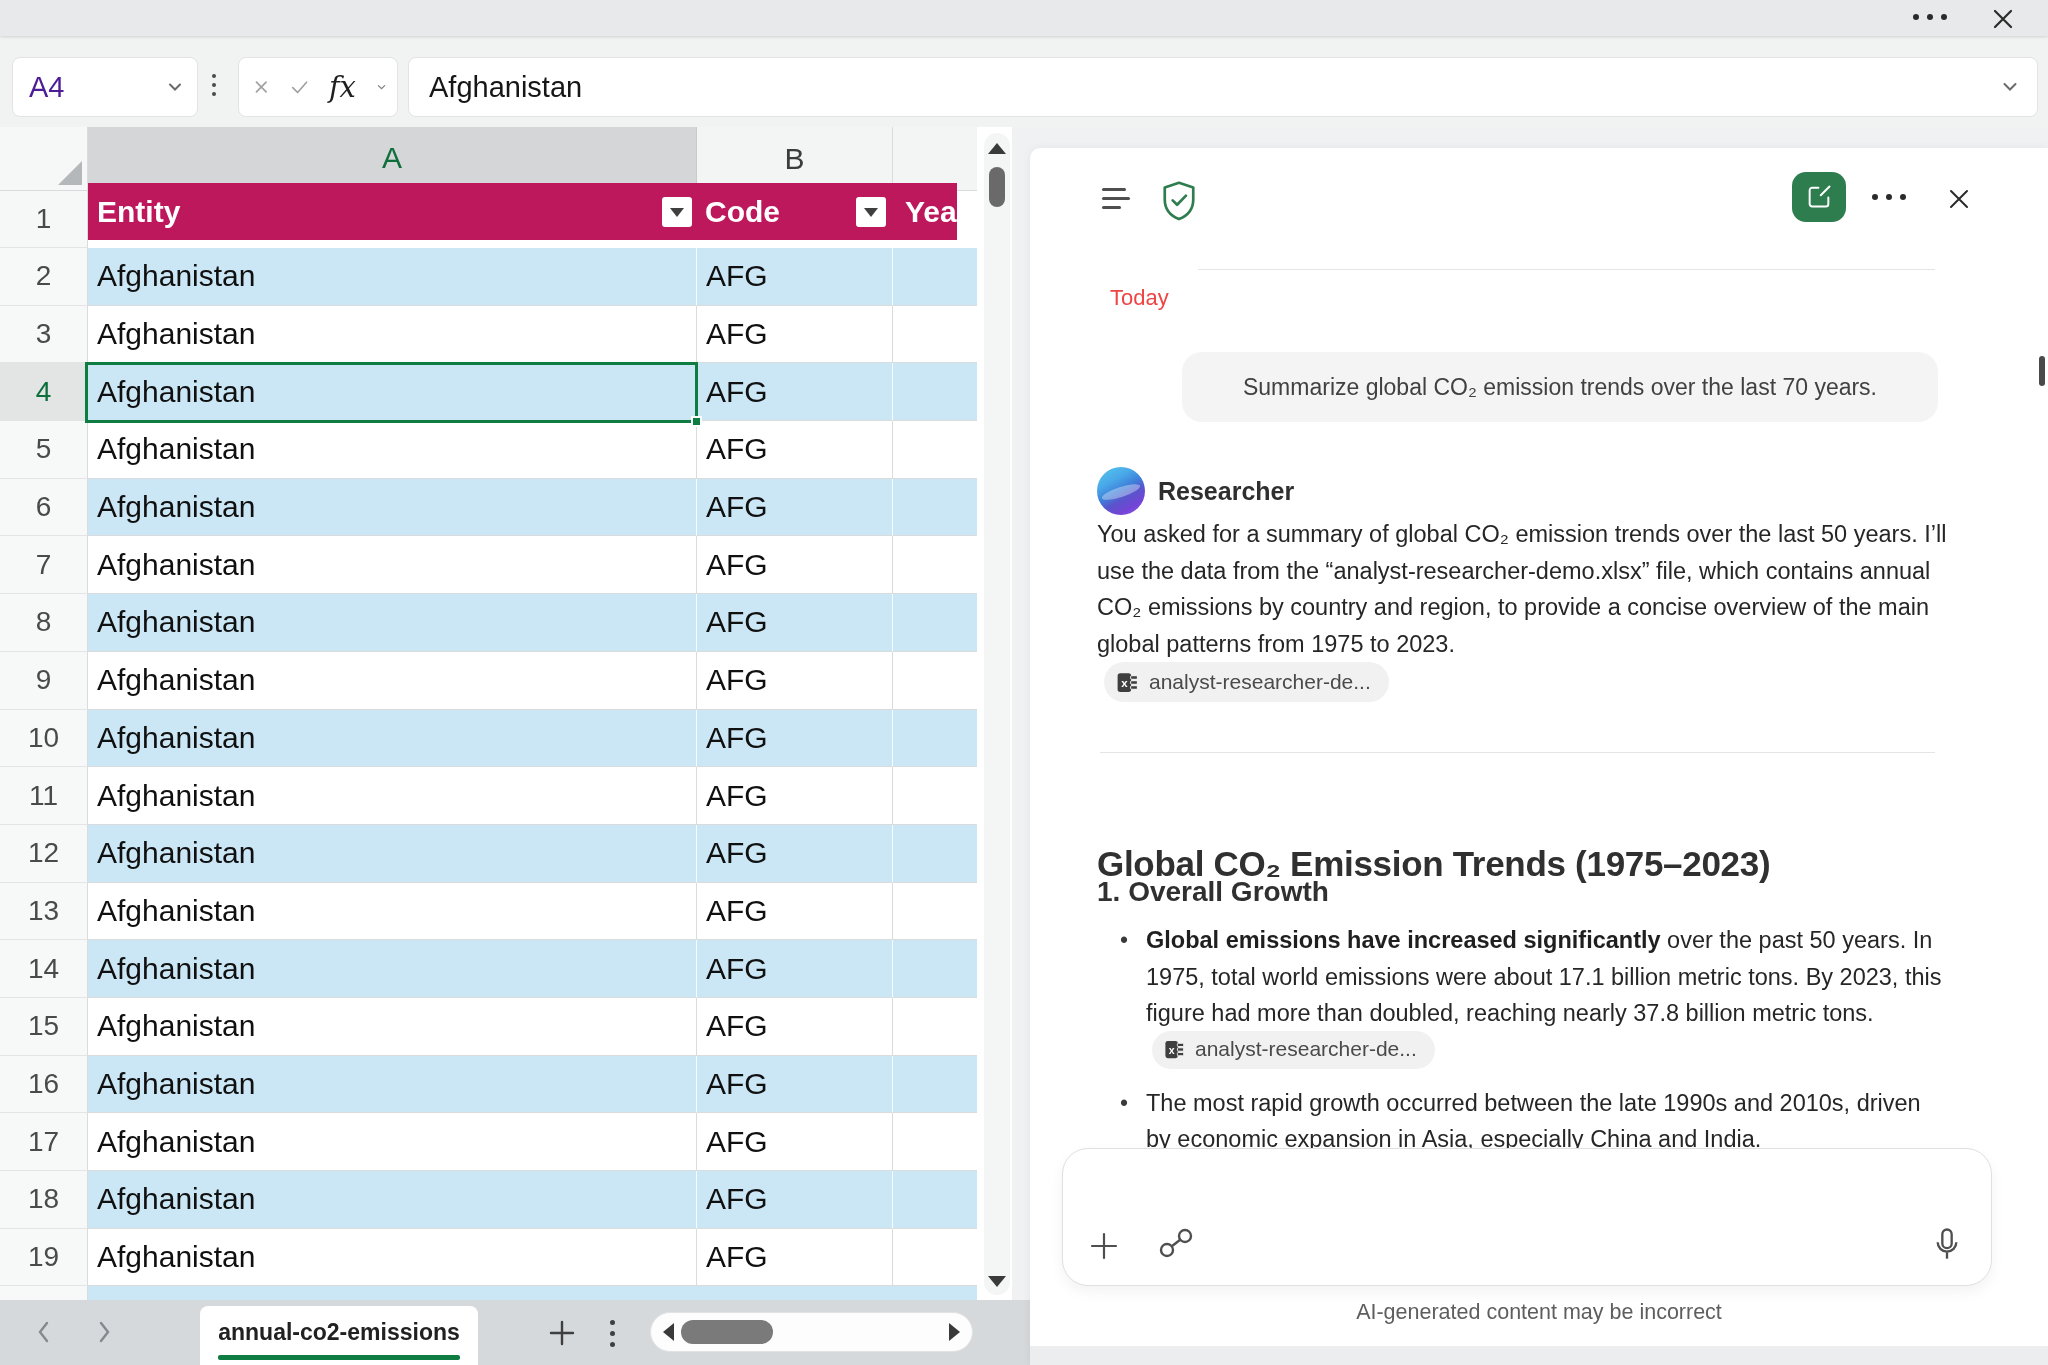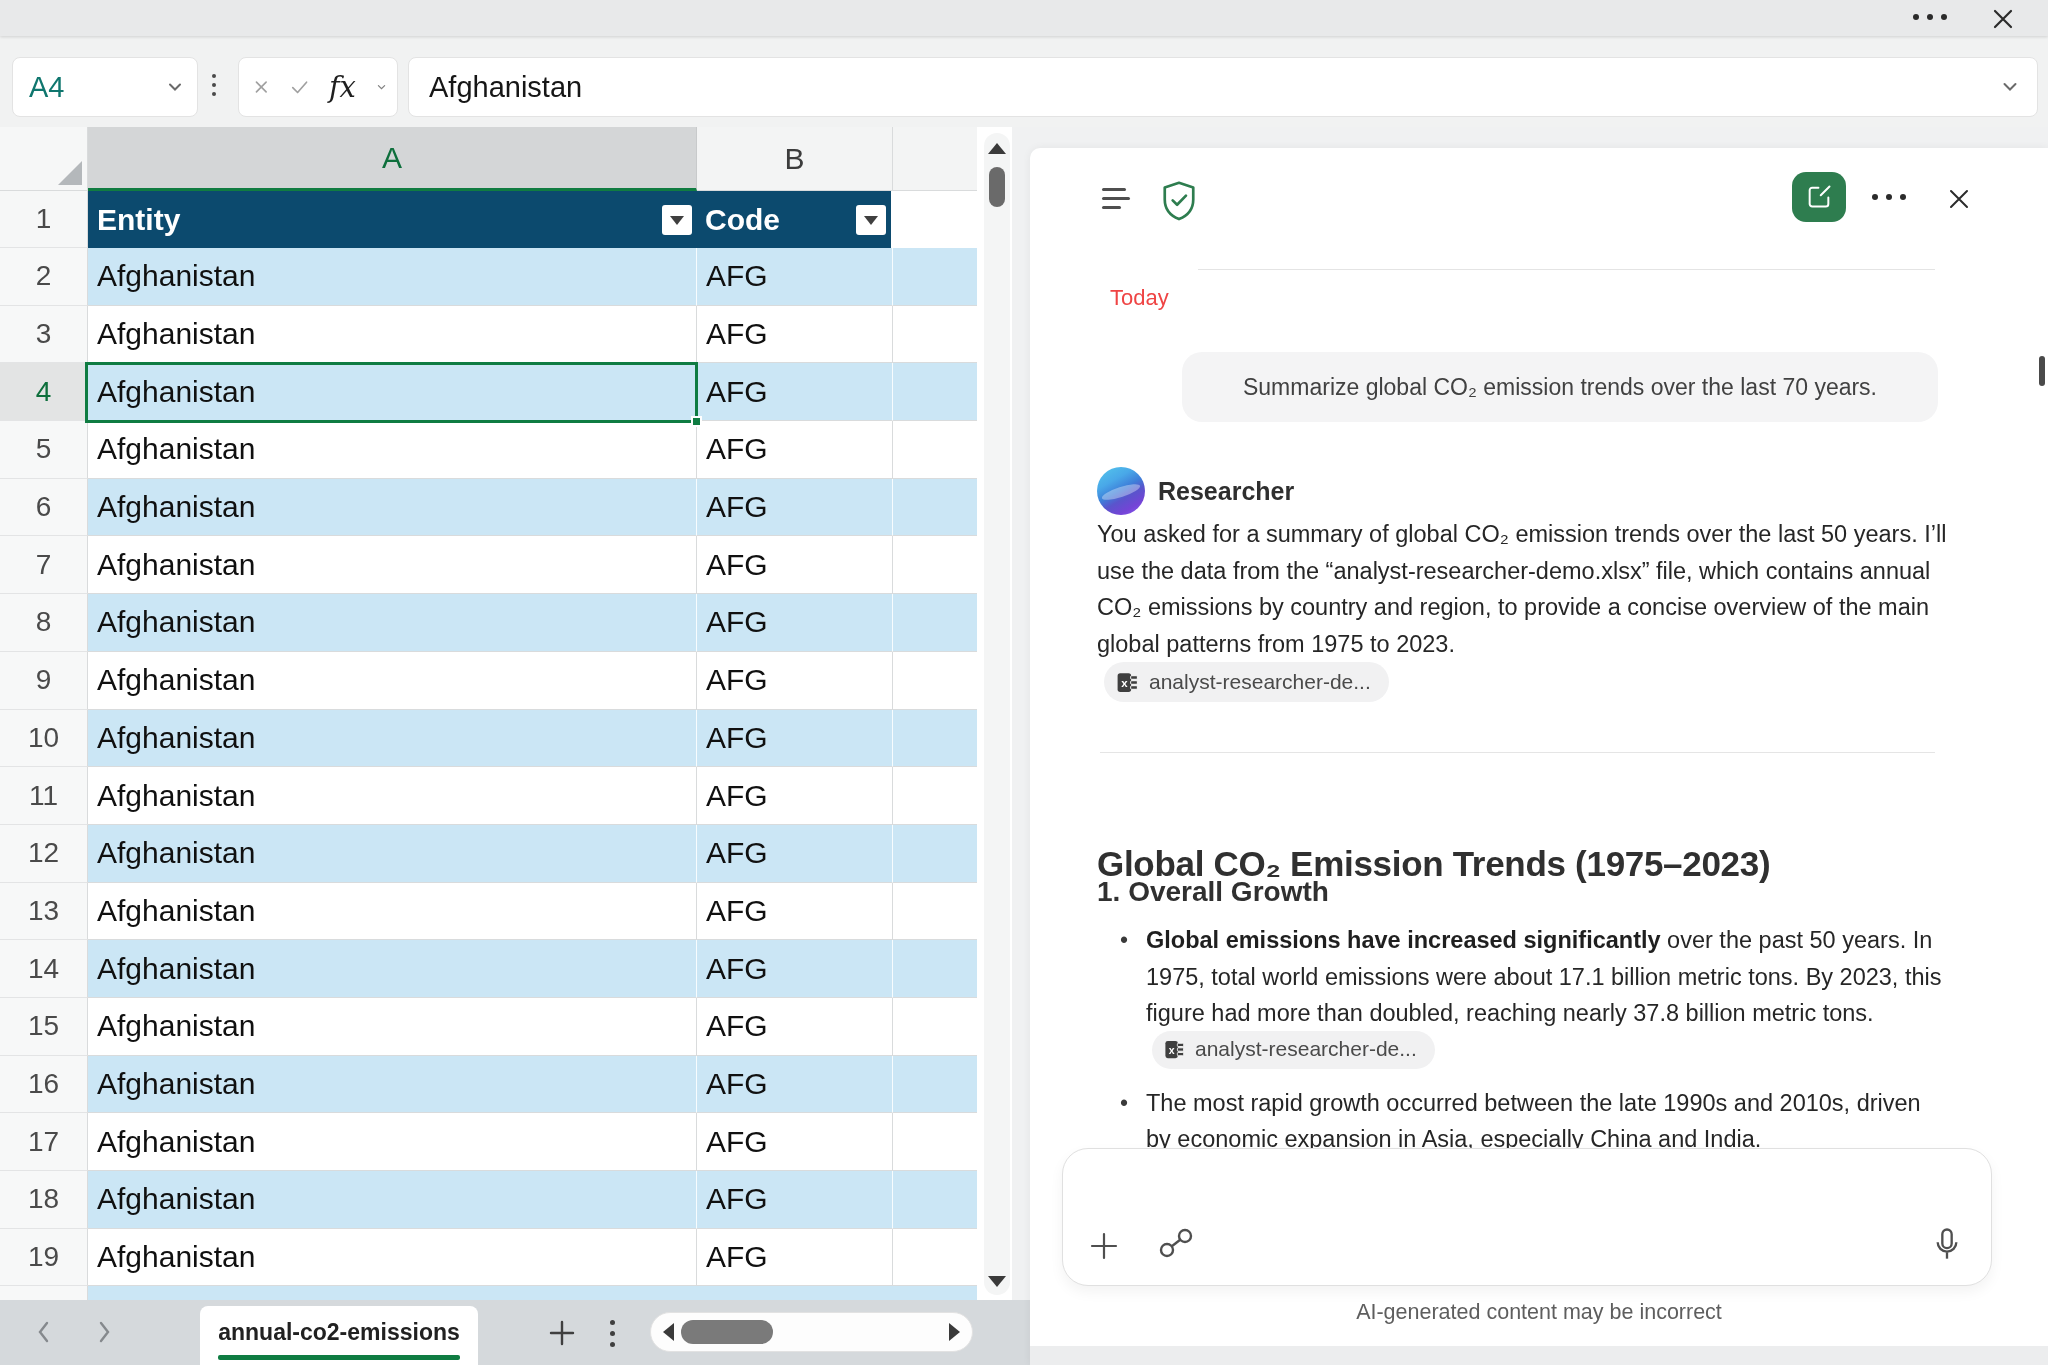--- a/index.html
+++ b/index.html
@@ -10,38 +10,38 @@
   }
   
   .titlebar{position:absolute;left:0;top:0;width:2048px;height:36px;background:#E8E9EA;box-shadow:0 1px 3px rgba(0,0,0,.14);z-index:30;}
   .win-dots{position:absolute;left:1913px;top:14px;display:flex;gap:8px;cursor:pointer;}
   .win-dots i{width:6px;height:6px;border-radius:50%;background:#2b2b2b;}
   .win-close{position:absolute;left:1988px;top:4px;width:30px;height:30px;display:flex;align-items:center;justify-content:center;cursor:pointer;}
   
   .formula-row{position:absolute;left:0;top:36px;width:2048px;height:91px;background:#F1F2F2;}
   .fbox{position:absolute;top:21px;height:60px;background:#fff;border:1px solid #E3E3E3;border-radius:8px;display:flex;align-items:center;}
   .name-box{left:12px;width:186px;padding:0 12px 0 16px;justify-content:space-between;}
-  .name-box .val{font-size:29px;color:#0f766e;text-align:center;}
+  .name-box .val{font-size:29px;color:#4c1d95;text-align:center;}
   .grip{position:absolute;left:212px;top:38px;display:flex;flex-direction:column;gap:5px;}
   .grip i{width:4px;height:4px;border-radius:50%;background:#4a4a4a;}
   .fx-box{left:238px;width:160px;padding:0 10px 0 14px;gap:20px;}
   .fx-label{font-family:"DejaVu Serif", serif;font-style:italic;font-size:29px;color:#1f1f1f;}
   .formula-input{left:408px;width:1630px;padding:0 16px 0 20px;justify-content:space-between;}
   .formula-input .val{font-size:29px;color:#161616;}
   
   .sheet{position:absolute;left:0;top:127px;width:1012px;height:1173px;background:#fff;overflow:hidden;}
   .corner{position:absolute;left:0;top:0;width:88px;height:64px;background:#F6F7F7;border-right:1px solid #D9DBDC;border-bottom:1px solid #D9DBDC;}
   .corner .tri{position:absolute;right:5px;bottom:5px;width:0;height:0;border-left:24px solid transparent;border-bottom:24px solid #B4B8BB;}
   .colhead{position:absolute;top:0;height:64px;display:flex;align-items:center;justify-content:center;font-size:30px;cursor:pointer;}
   .colA{left:88px;width:609px;background:#D4D6D7;border-right:1px solid #C8CACB;border-bottom:3px solid #107C41;color:#0E6F3C;}
   .colB{left:697px;width:196px;background:#F3F4F4;border-right:1px solid #D9DBDC;border-bottom:1px solid #D9DBDC;color:#3c3c3c;}
   .colC{left:893px;width:84px;background:#F3F4F4;border-bottom:1px solid #D9DBDC;}
   .hdr-rn{position:absolute;left:0;top:64px;width:88px;height:57px;background:#F6F7F7;border-right:1px solid #D9DBDC;border-bottom:1px solid #E3E4E5;
           display:flex;align-items:center;justify-content:center;font-size:28px;color:#4a4a4a;}
-  .hdr-band{position:absolute;left:88px;top:64px;width:803px;height:57px;background:#0c4a6e;color:#fff;font-weight:bold;font-size:30px;overflow:hidden;cursor:pointer;}
+  .hdr-band{position:absolute;left:88px;top:56px;width:869px;height:57px;background:#be185d;color:#fff;font-weight:bold;font-size:30px;overflow:hidden;cursor:pointer;}
   .hdr-band .t{position:absolute;top:50%;transform:translateY(-50%);white-space:nowrap;}
   .filter-btn{position:absolute;top:14px;width:30px;height:30px;background:#fff;border-radius:3px;display:flex;align-items:center;justify-content:center;cursor:pointer;}
   .filter-btn .tri{width:0;height:0;border-left:7px solid transparent;border-right:7px solid transparent;border-top:9px solid #3f3f3f;}
   .grid-body{position:absolute;left:0;top:121px;width:977px;}
   .grow{display:flex;height:57.7px;}
   .grow .rn{width:88px;background:#F7F8F8;border-right:1px solid #D9DBDC;border-bottom:1px solid #E3E4E5;display:flex;align-items:center;justify-content:center;font-size:28px;color:#4a4a4a;cursor:pointer;}
   .grow .c{border-bottom:1px solid #D9DBDC;border-right:1px solid #D9DBDC;display:flex;align-items:center;font-size:30px;color:#101010;padding-left:9px;cursor:cell;}
   .grow .cA{width:609px;}
   .grow .cB{width:196px;}
   .grow .cC{width:84px;border-right:none;}

